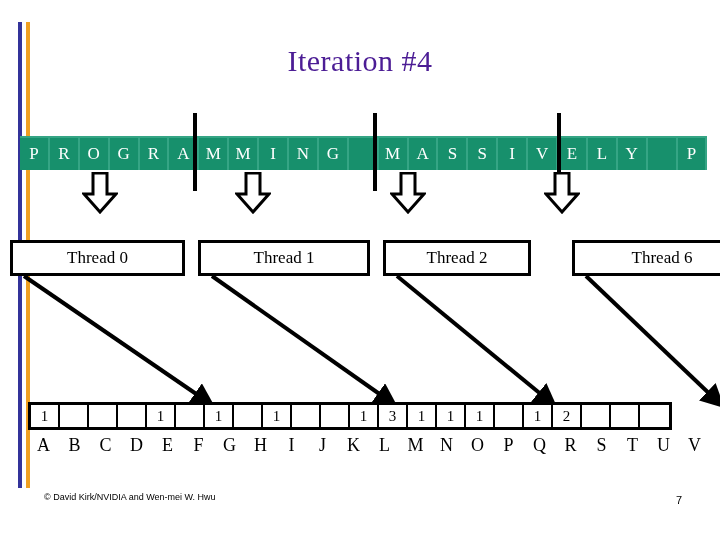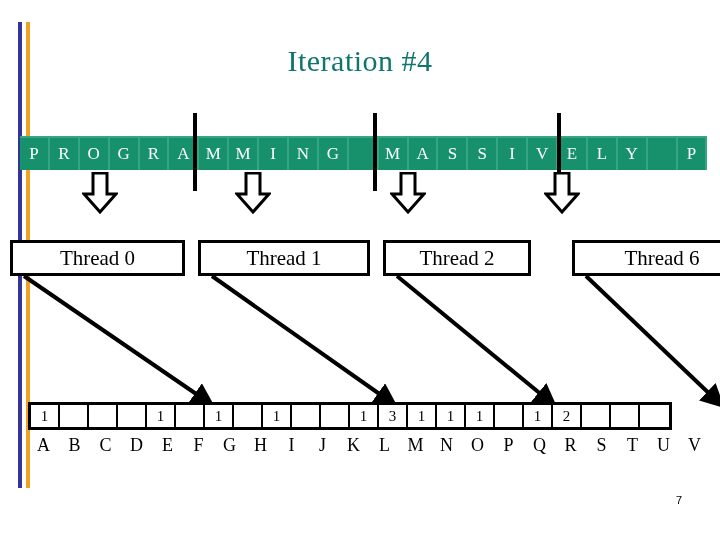--- a/index.html
+++ b/index.html
@@ -29,21 +29,21 @@
 
   
   .title {
     position: absolute;
     left: 0;
     top: 44px;
     width: 720px;
     text-align: center;
     font-size: 30px;
     font-family: "Liberation Serif", serif;
-    color: #0f766e;
+    color: #4c1d95;
     letter-spacing: 0.5px;
   }
 
   
   .strip {
     position: absolute;
     left: 20px;
     top: 136px;
     height: 34px;
     display: flex;
@@ -84,21 +84,21 @@
   .threadbox {
     position: absolute;
     top: 240px;
     height: 36px;
     box-sizing: border-box;
     border: 3px solid #000000;
     background: #ffffff;
     display: flex;
     align-items: center;
     justify-content: center;
-    font-size: 21px;
+    font-size: 17px;
     font-family: "Liberation Serif", serif;
     color: #000000;
   }
 
   
   .diagonals {
     position: absolute;
     left: 0;
     top: 0;
     width: 720px;
@@ -296,14 +296,15 @@
     <div class="lcell">P</div>
     <div class="lcell">Q</div>
     <div class="lcell">R</div>
     <div class="lcell">S</div>
     <div class="lcell">T</div>
     <div class="lcell">U</div>
     <div class="lcell">V</div>
   </div>
 
 <div class="footer">
+  <div>© David Kirk/NVIDIA and Wen-mei W. Hwu</div>
 </div>
 <div class="pagenum">7</div>
 
 </body></html>

